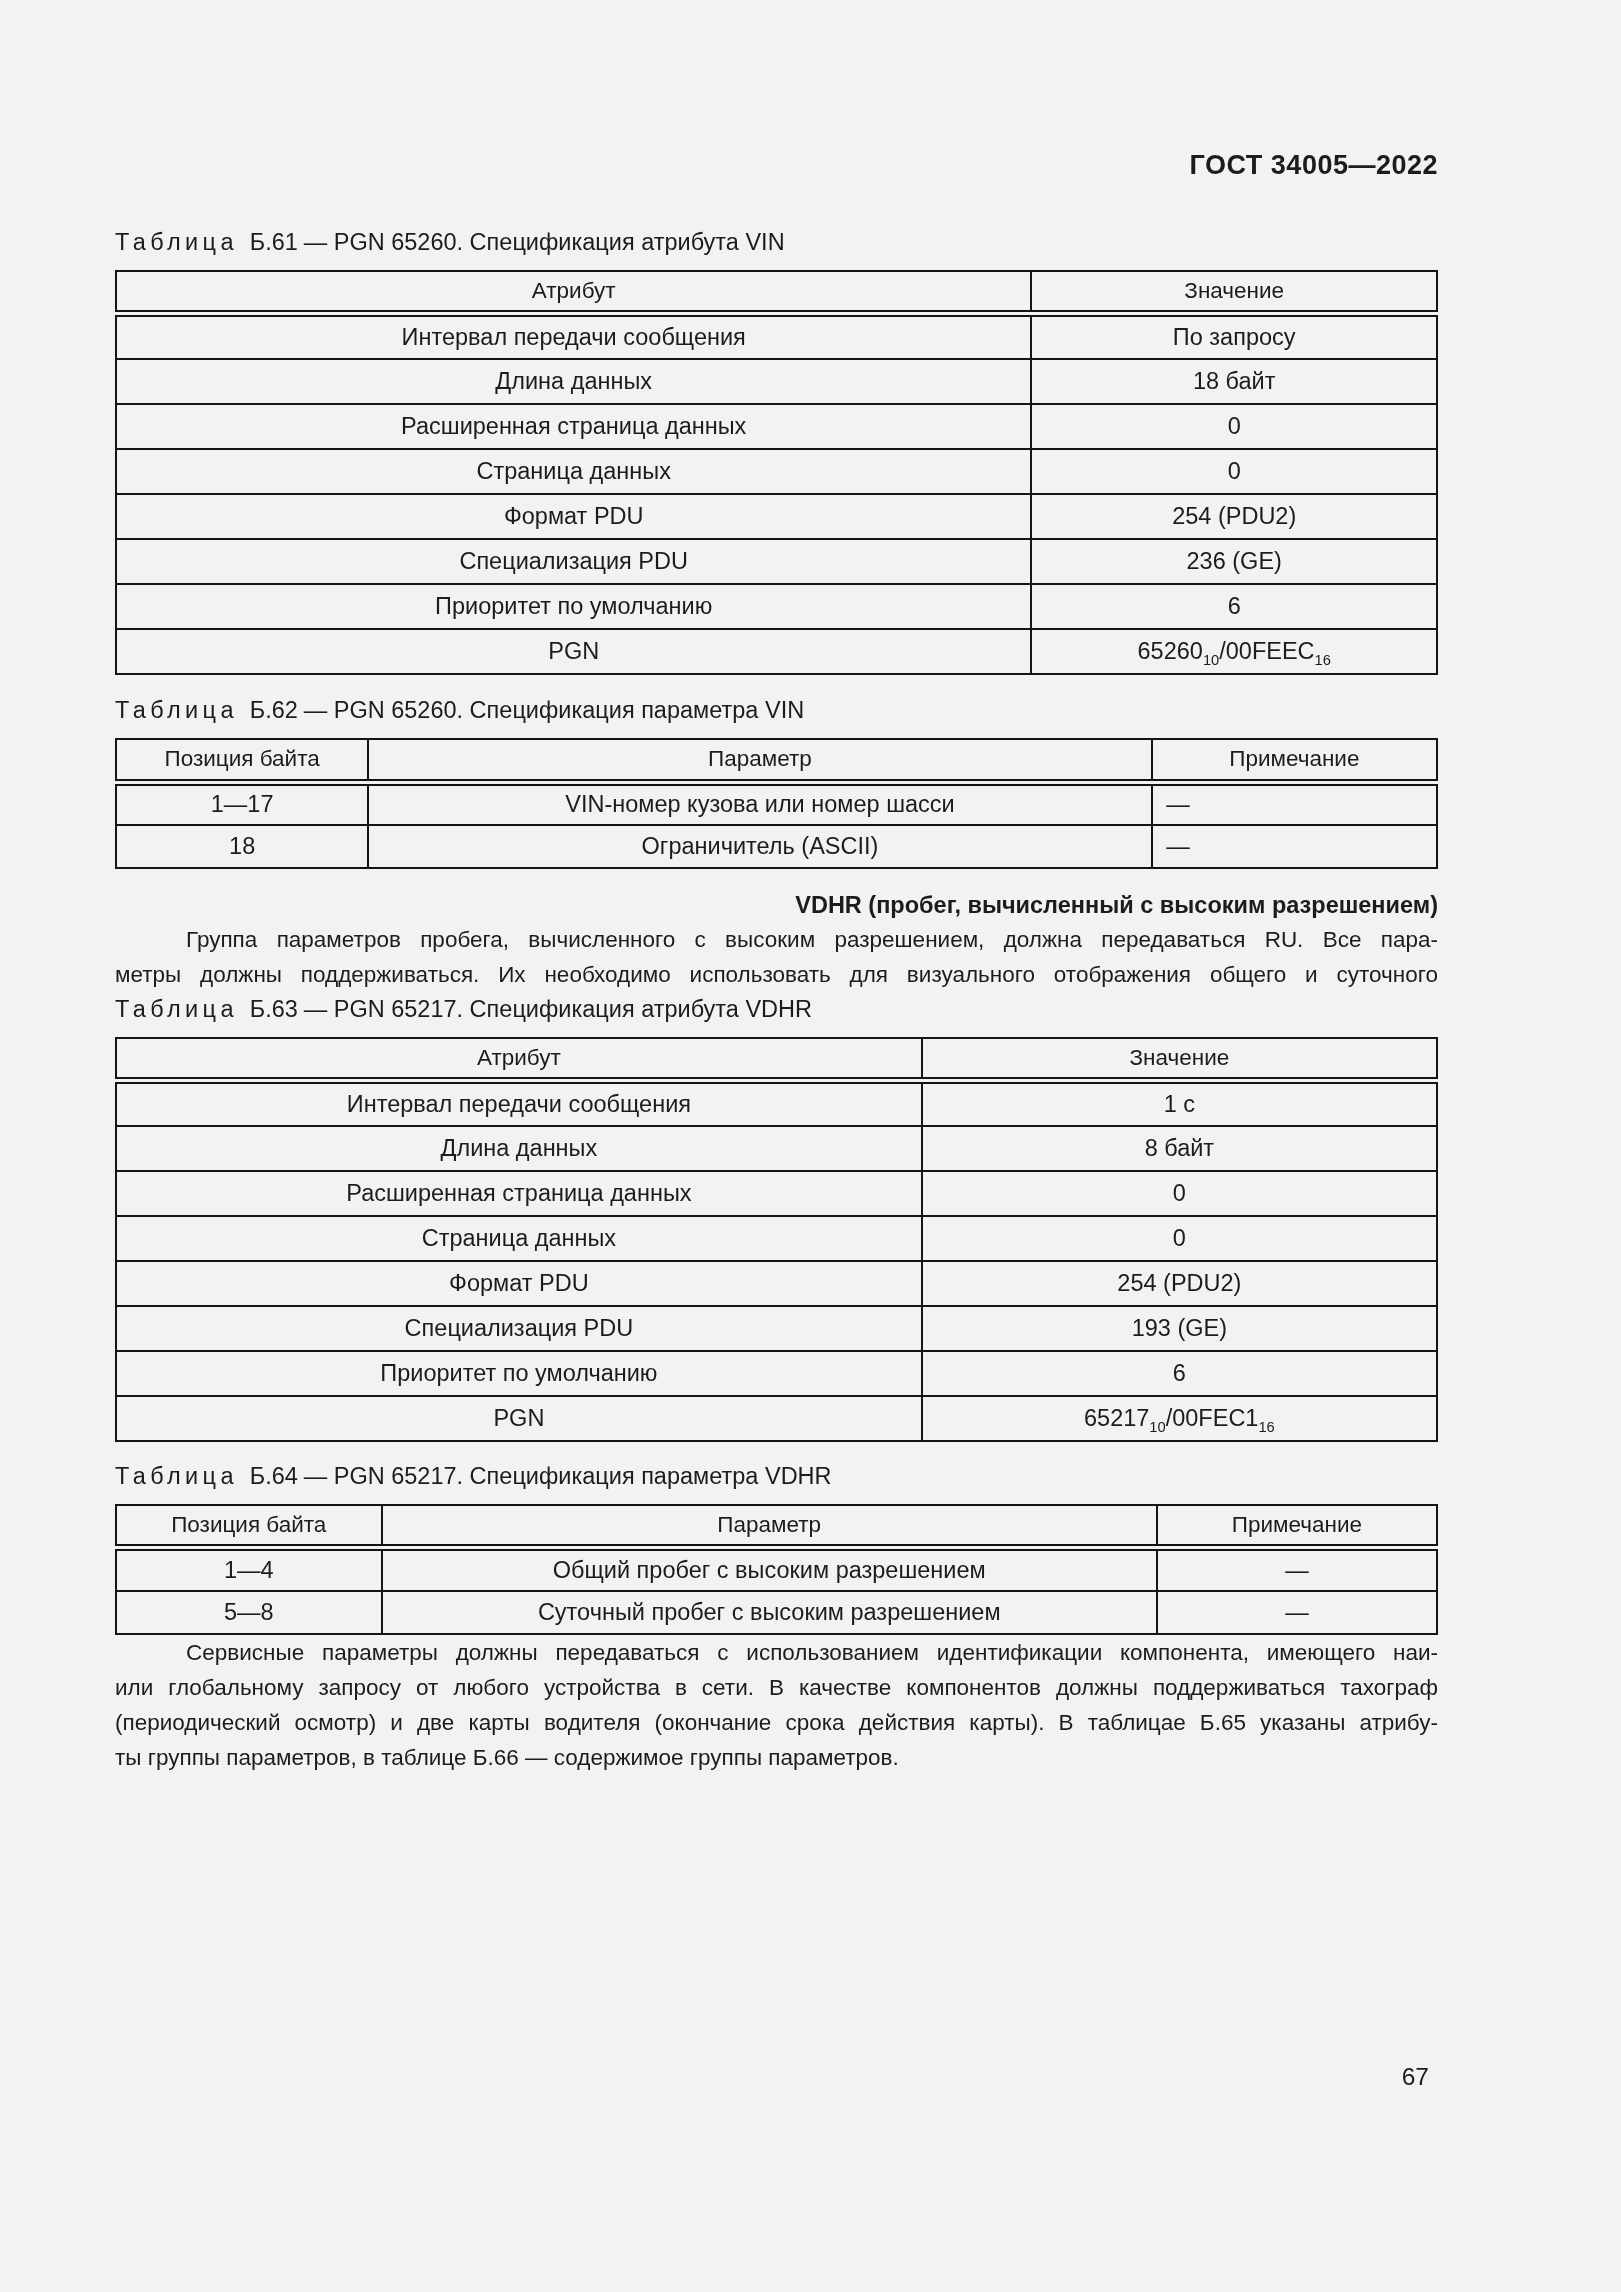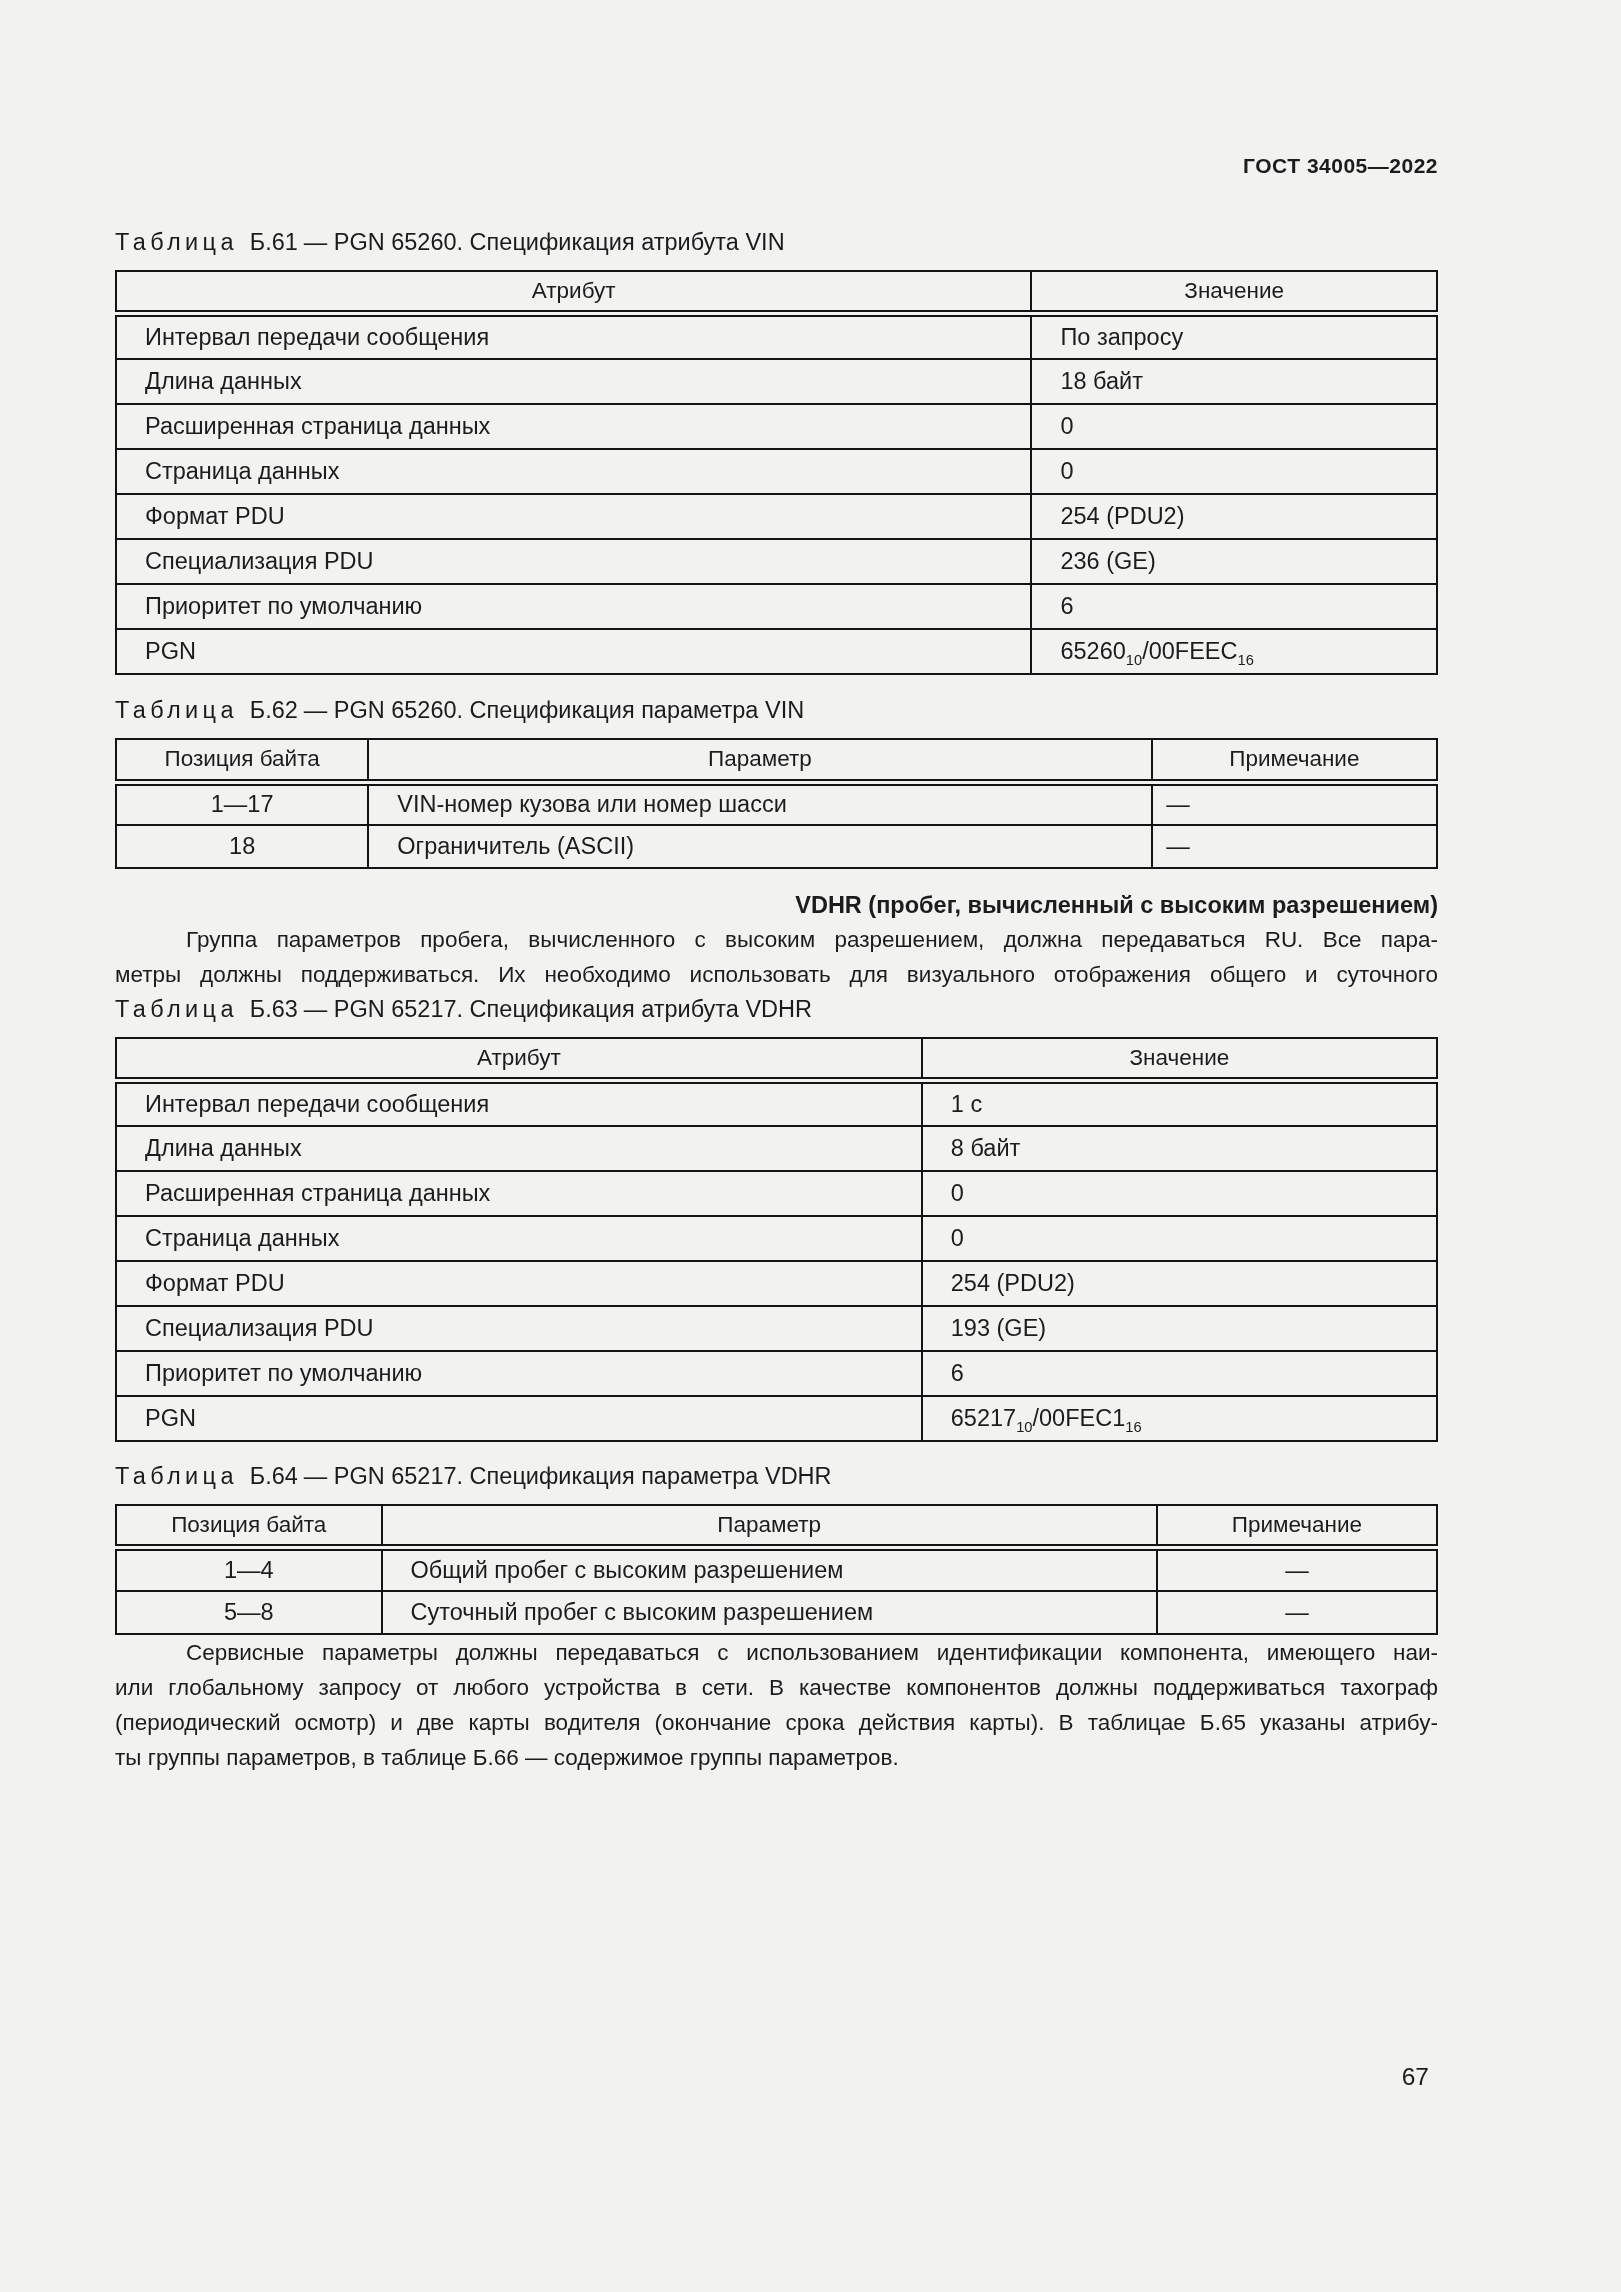--- a/index.html
+++ b/index.html
@@ -22,21 +22,21 @@
     overflow:hidden;
   }
   .content{
     position:absolute;
     left:115px;
     top:0;
     width:1323px;
   }
   .doc-header{
     margin-top:149px;
-    font-size:21px;
+    font-size:27px;
     font-weight:bold;
     line-height:33px;
     text-align:right;
     letter-spacing:0.5px;
   }
   .table-caption{
     font-size:23.5px;
     line-height:31px;
     white-space:nowrap;
   }
@@ -68,21 +68,21 @@
     padding:0 24px;
     border-bottom:7.8px double var(--table-border);
     margin-left:8px;
   }
   table.spec tbody td{
     border-top-width:2.9px;
     border-bottom-width:2.9px;
     font-size:23.5px;
     vertical-align:middle;
     padding:0 28px;
-    text-align:left;
+    text-align:center;
   }
   table.attr-table tbody td{height:45px;}
   table.param-table tbody td{height:43px;}
   table.param-table td.cell-pos{text-align:center;padding:0 3.9px;}
   table.b62 td.cell-note{text-align:left;padding:0 13.7px;}
   table.b64 td.cell-note{text-align:center;padding:0 3.9px;}
   .pgn-cell sub{
     font-size:14.7px;
     line-height:0;
     vertical-align:-5.9px;

